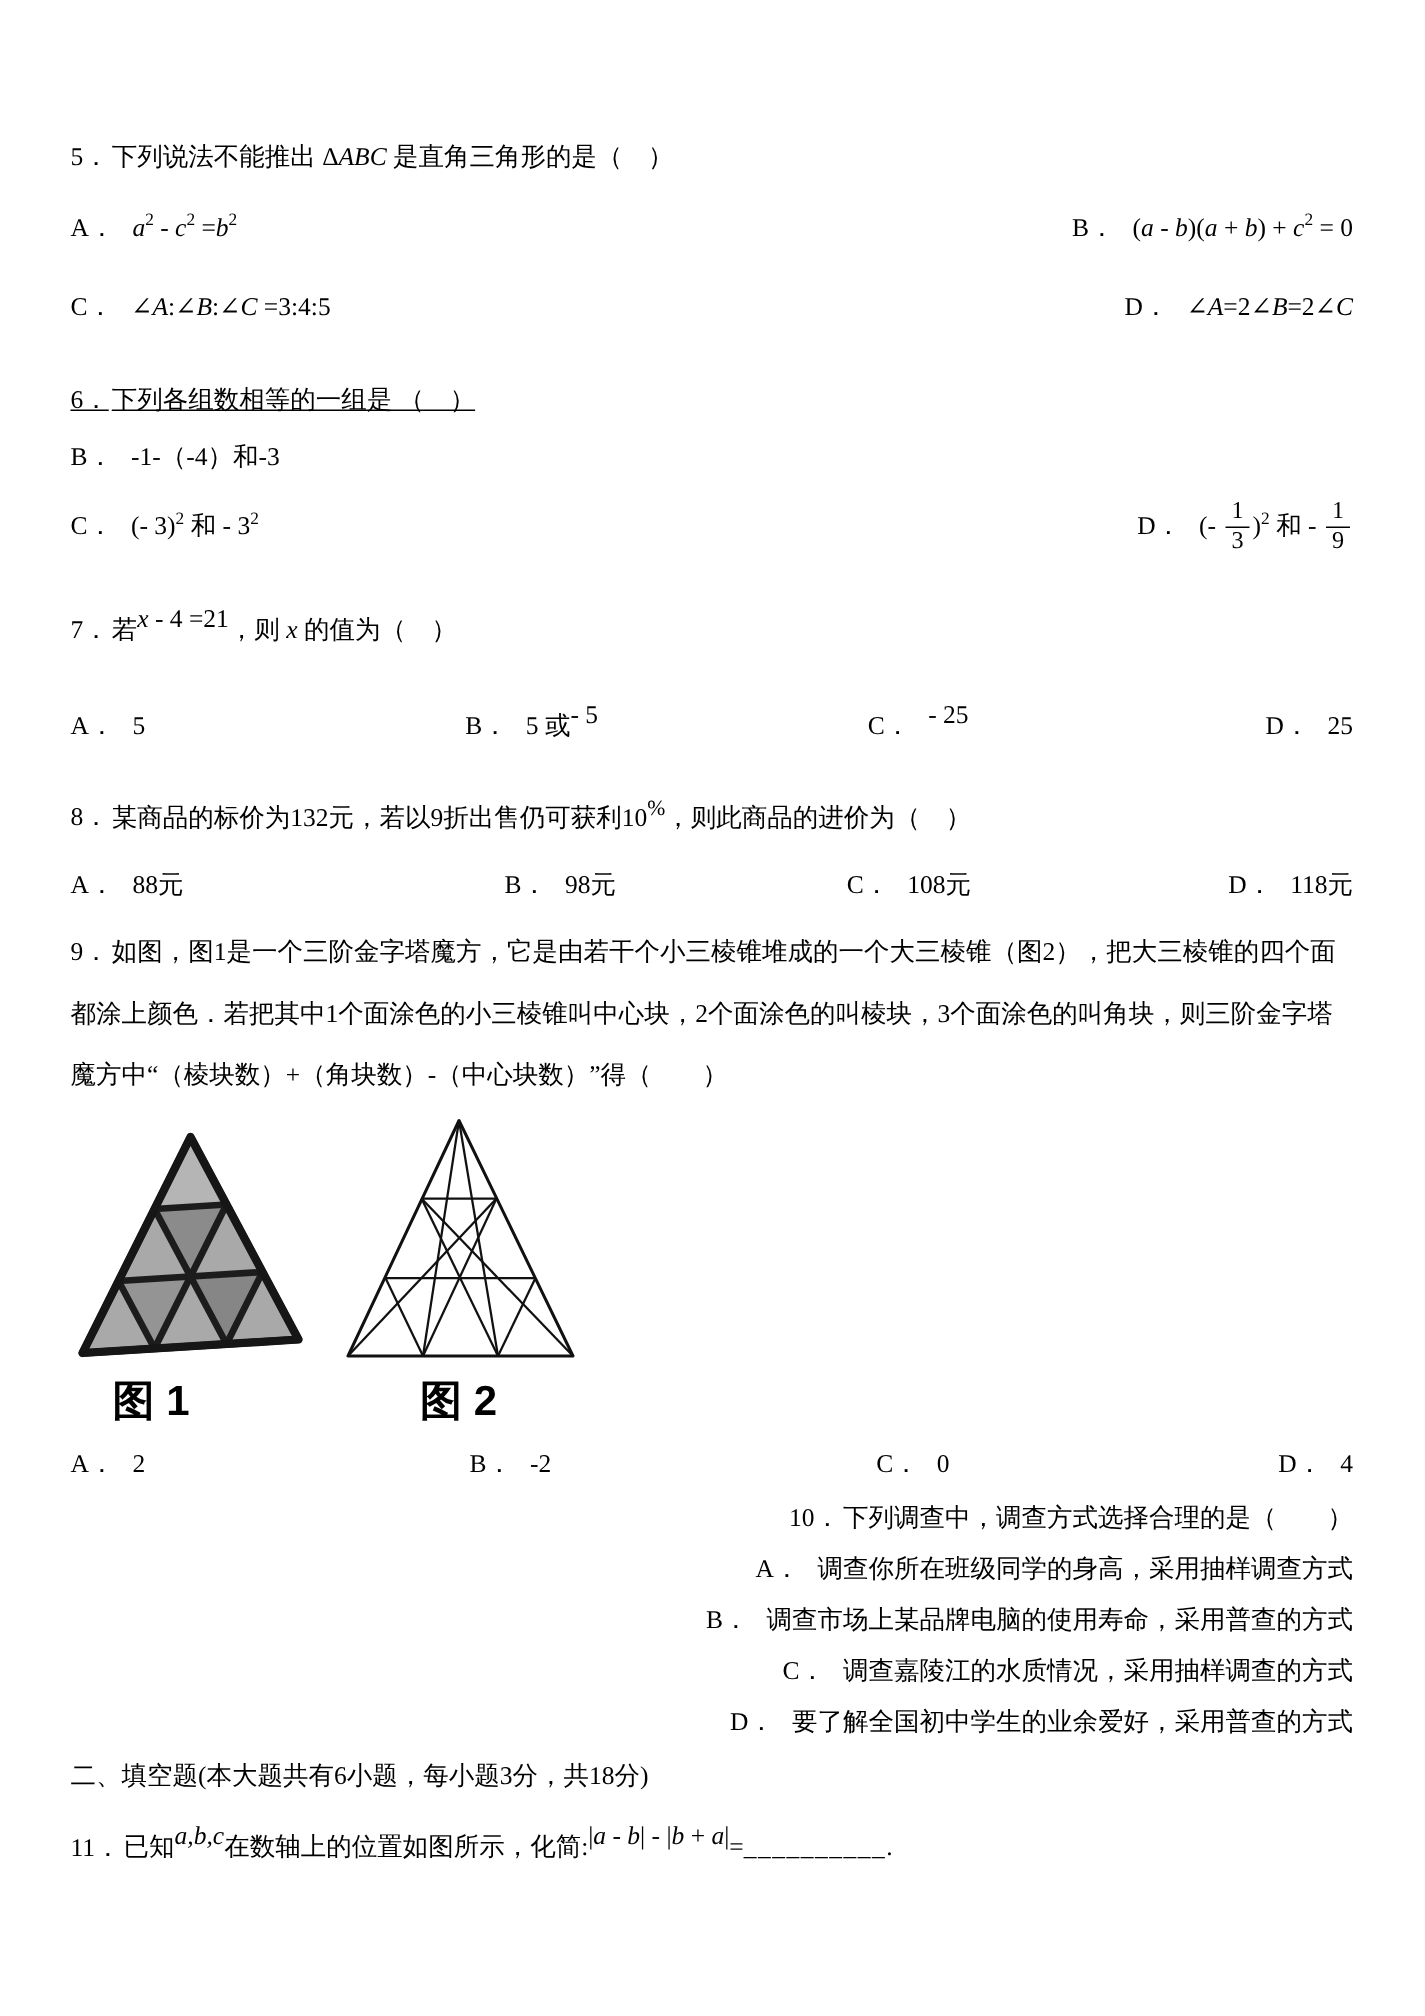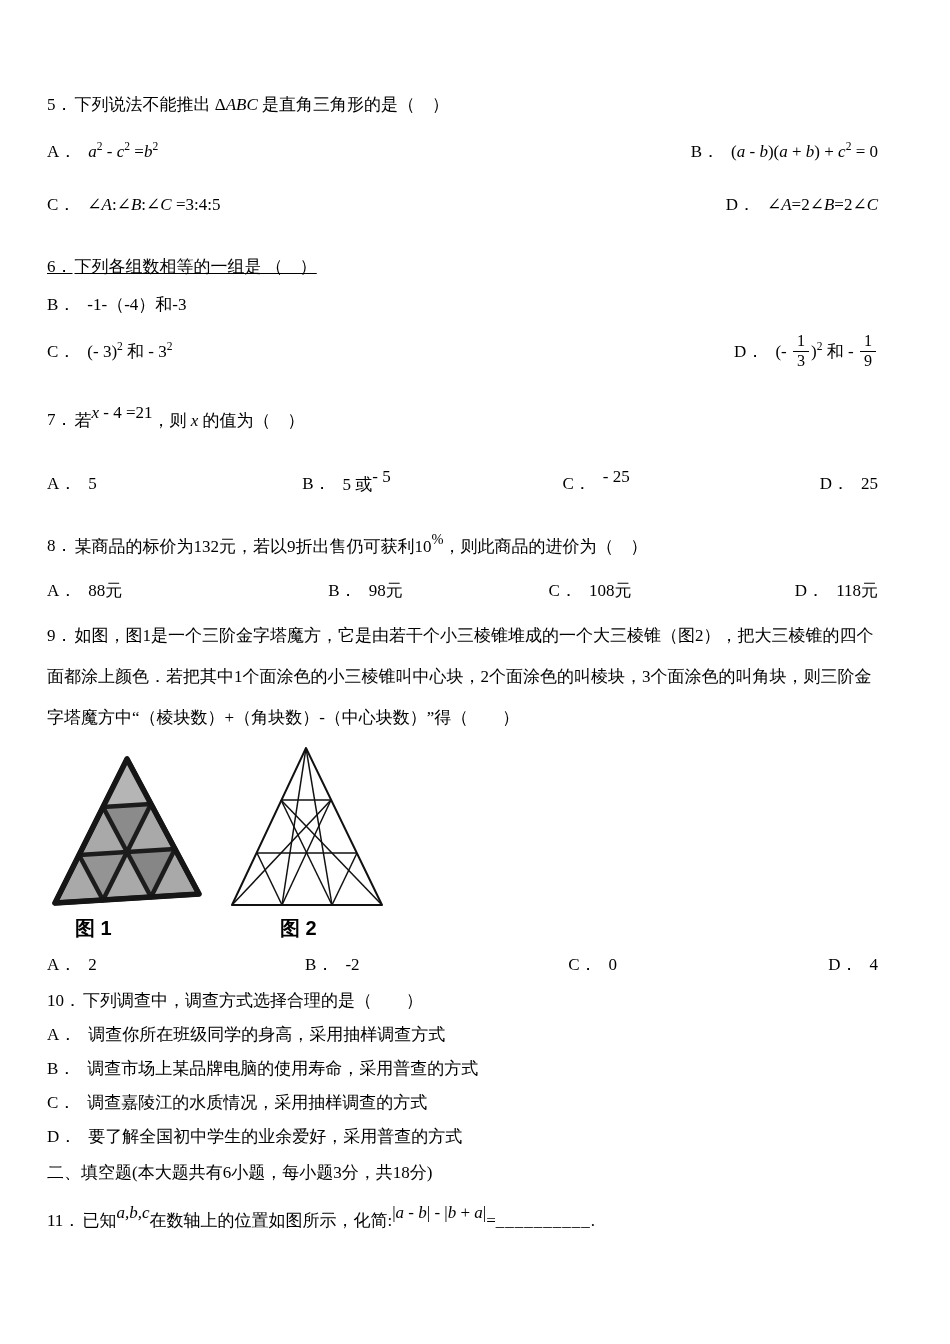--- a/index.html
+++ b/index.html
@@ -2,21 +2,21 @@
 <html><head>
 <meta charset="utf-8">
 <style>
   * { box-sizing: border-box; }
   html, body { margin: 0; padding: 0; }
   body {
     width: 950px; height: 1344px; overflow: hidden;
     background: #ffffff; color: #000000;
     font-family: "Liberation Serif", "DejaVu Serif", serif;
   }
-  .page { padding: 92px 72px 0 47px; font-size: 17px; line-height: 1.55; }
+  .page { padding: 92px 48px 0 47px; font-size: 17px; line-height: 1.55; }
   p { margin: 0; }
   .stem { margin: 0; }
   .qnum { margin-right: 2px; }
   .lab { margin-right: 12px; }
   .mi { font-style: italic; }
   .msup { font-size: 0.68em; vertical-align: 0.6em; letter-spacing: 0; }
   .frac { display: inline-block; text-align: center; vertical-align: -0.55em; line-height: 1.05; font-size: 0.95em; margin: 0 2px; }
   .frac .fn { display: block; padding: 0 4px 1px; }
   .frac .fd { display: block; border-top: 1.3px solid #000; padding: 1px 4px 0; }
   .raised { display: inline-block; vertical-align: 0.45em; }
@@ -37,24 +37,24 @@
   .q6-stem { margin-bottom: 12px; text-decoration: underline; }
   .q6-r1 { margin-bottom: 14px; }
   .q6-r2 { margin-bottom: 30px; }
   .q7-stem { margin-bottom: 30px; }
   .q7-row { margin-bottom: 30px; }
   .q8-stem { margin-bottom: 18px; }
   .q8-row { margin-bottom: 12px; }
   .q9-stem { line-height: 2.4; margin-bottom: 2px; }
   .figs { display: flex; align-items: flex-end; gap: 12px; margin: 4px 0 0 2px; }
   .figwrap { display: flex; flex-direction: column; }
-  .figlabel { font-weight: bold; font-size: 20px; margin-top: 2px; padding-left: 26px; font-family: "Liberation Sans", sans-serif; }
+  .figlabel { font-weight: bold; font-size: 28px; margin-top: 2px; padding-left: 26px; font-family: "Liberation Sans", sans-serif; }
   .figlabel.fl2 { padding-left: 54px; }
   .q9-row { margin: 8px 0 6px; }
-  .q10 { line-height: 2.0; }
+  .q10 { line-height: 2.0; text-align: right; }
   .sec2 { line-height: 2.0; margin-top: 2px; }
   .q11 { margin-top: 6px; line-height: 2.0; }
   .blank { letter-spacing: 1px; text-align: center; }
 </style>
 </head>
 <body>
 
 <div class="page">
 
   <section>

